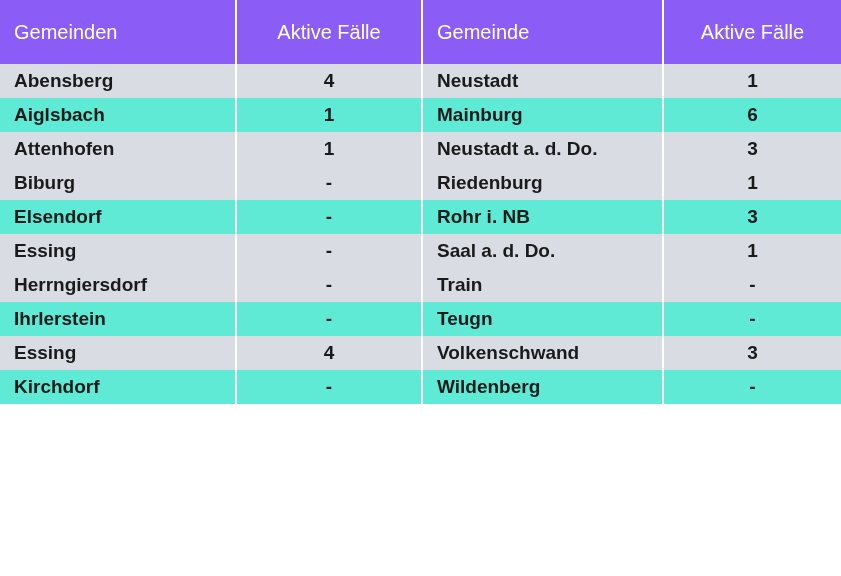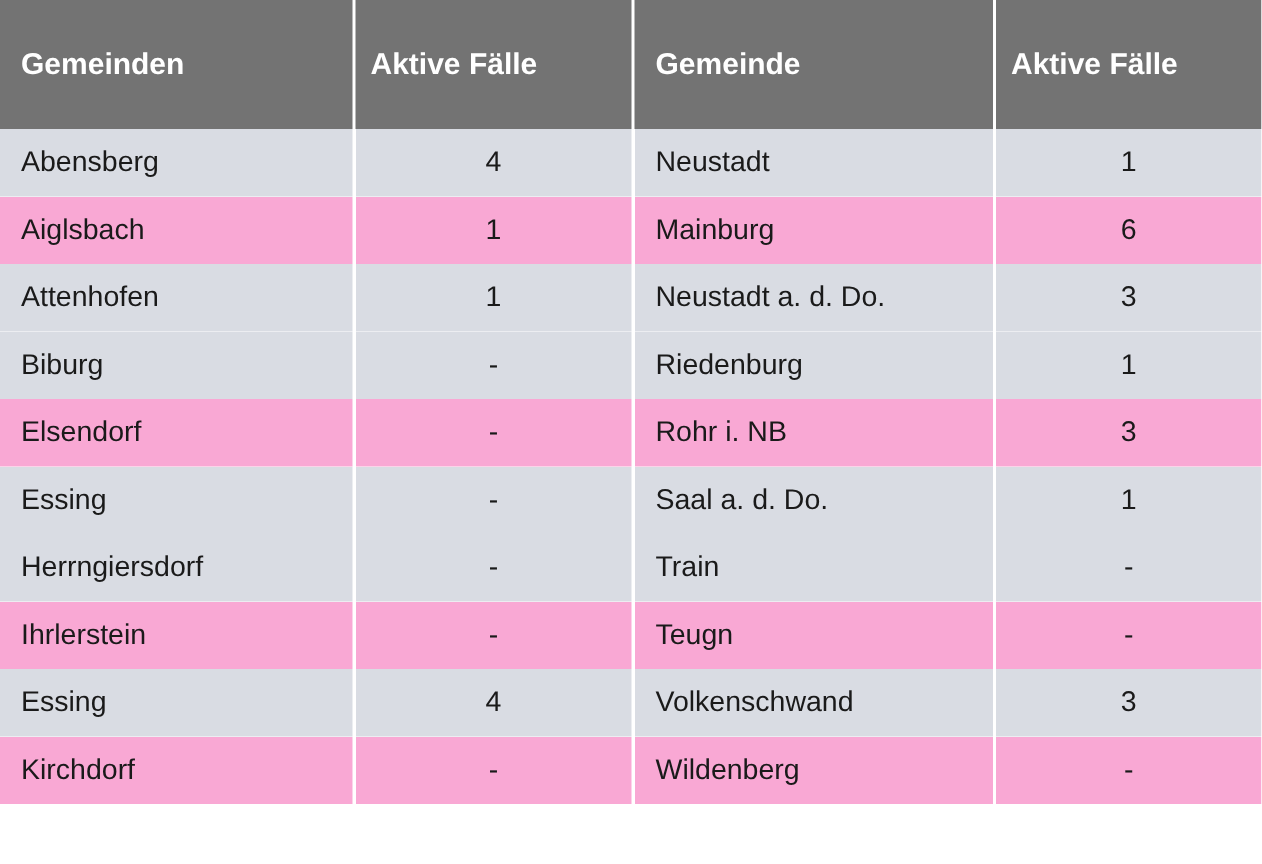--- a/index.html
+++ b/index.html
@@ -17,54 +17,55 @@
     border-collapse: collapse;
     width: 841px;
     table-layout: fixed;
   }
   table.cases-table col.c-name-left  { width: 236px; }
   table.cases-table col.c-val-left   { width: 186px; }
   table.cases-table col.c-name-right { width: 241px; }
   table.cases-table col.c-val-right  { width: 178px; }
 
   thead th {
-    background: #737373;
+    background: #8b5cf6;
     color: #ffffff;
     font-size: 20px;
-    font-weight: bold;
+    font-weight: normal;
     height: 62px;
     padding: 0 14px;
     text-align: left;
     border-right: 2px solid #ffffff;
     white-space: nowrap;
   }
   thead th.num {
-    text-align: left;
-    padding: 12px 10px;
+    text-align: center;
+    padding: 1px 10px;
   }
   thead th:last-child { border-right: none; }
 
   tbody td {
     font-size: 19px;
     color: #1a1a1a;
-    height: 45px;
+    height: 34px;
     padding: 0 14px;
     text-align: left;
     border-right: 2px solid #ffffff;
     white-space: nowrap;
     overflow: hidden;
+    font-weight: bold;
   }
   tbody td.num {
     text-align: center;
     padding: 0 10px;
   }
   tbody td:last-child { border-right: none; }
 
   tbody tr.odd  td { background: #d9dce3; }
-  tbody tr.even td { background: #f9a8d4; }
+  tbody tr.even td { background: #5eead4; }
 </style>
 </head>
 <body>
 
 <table class="cases-table">
   <colgroup>
     <col class="c-name-left">
     <col class="c-val-left">
     <col class="c-name-right">
     <col class="c-val-right">

